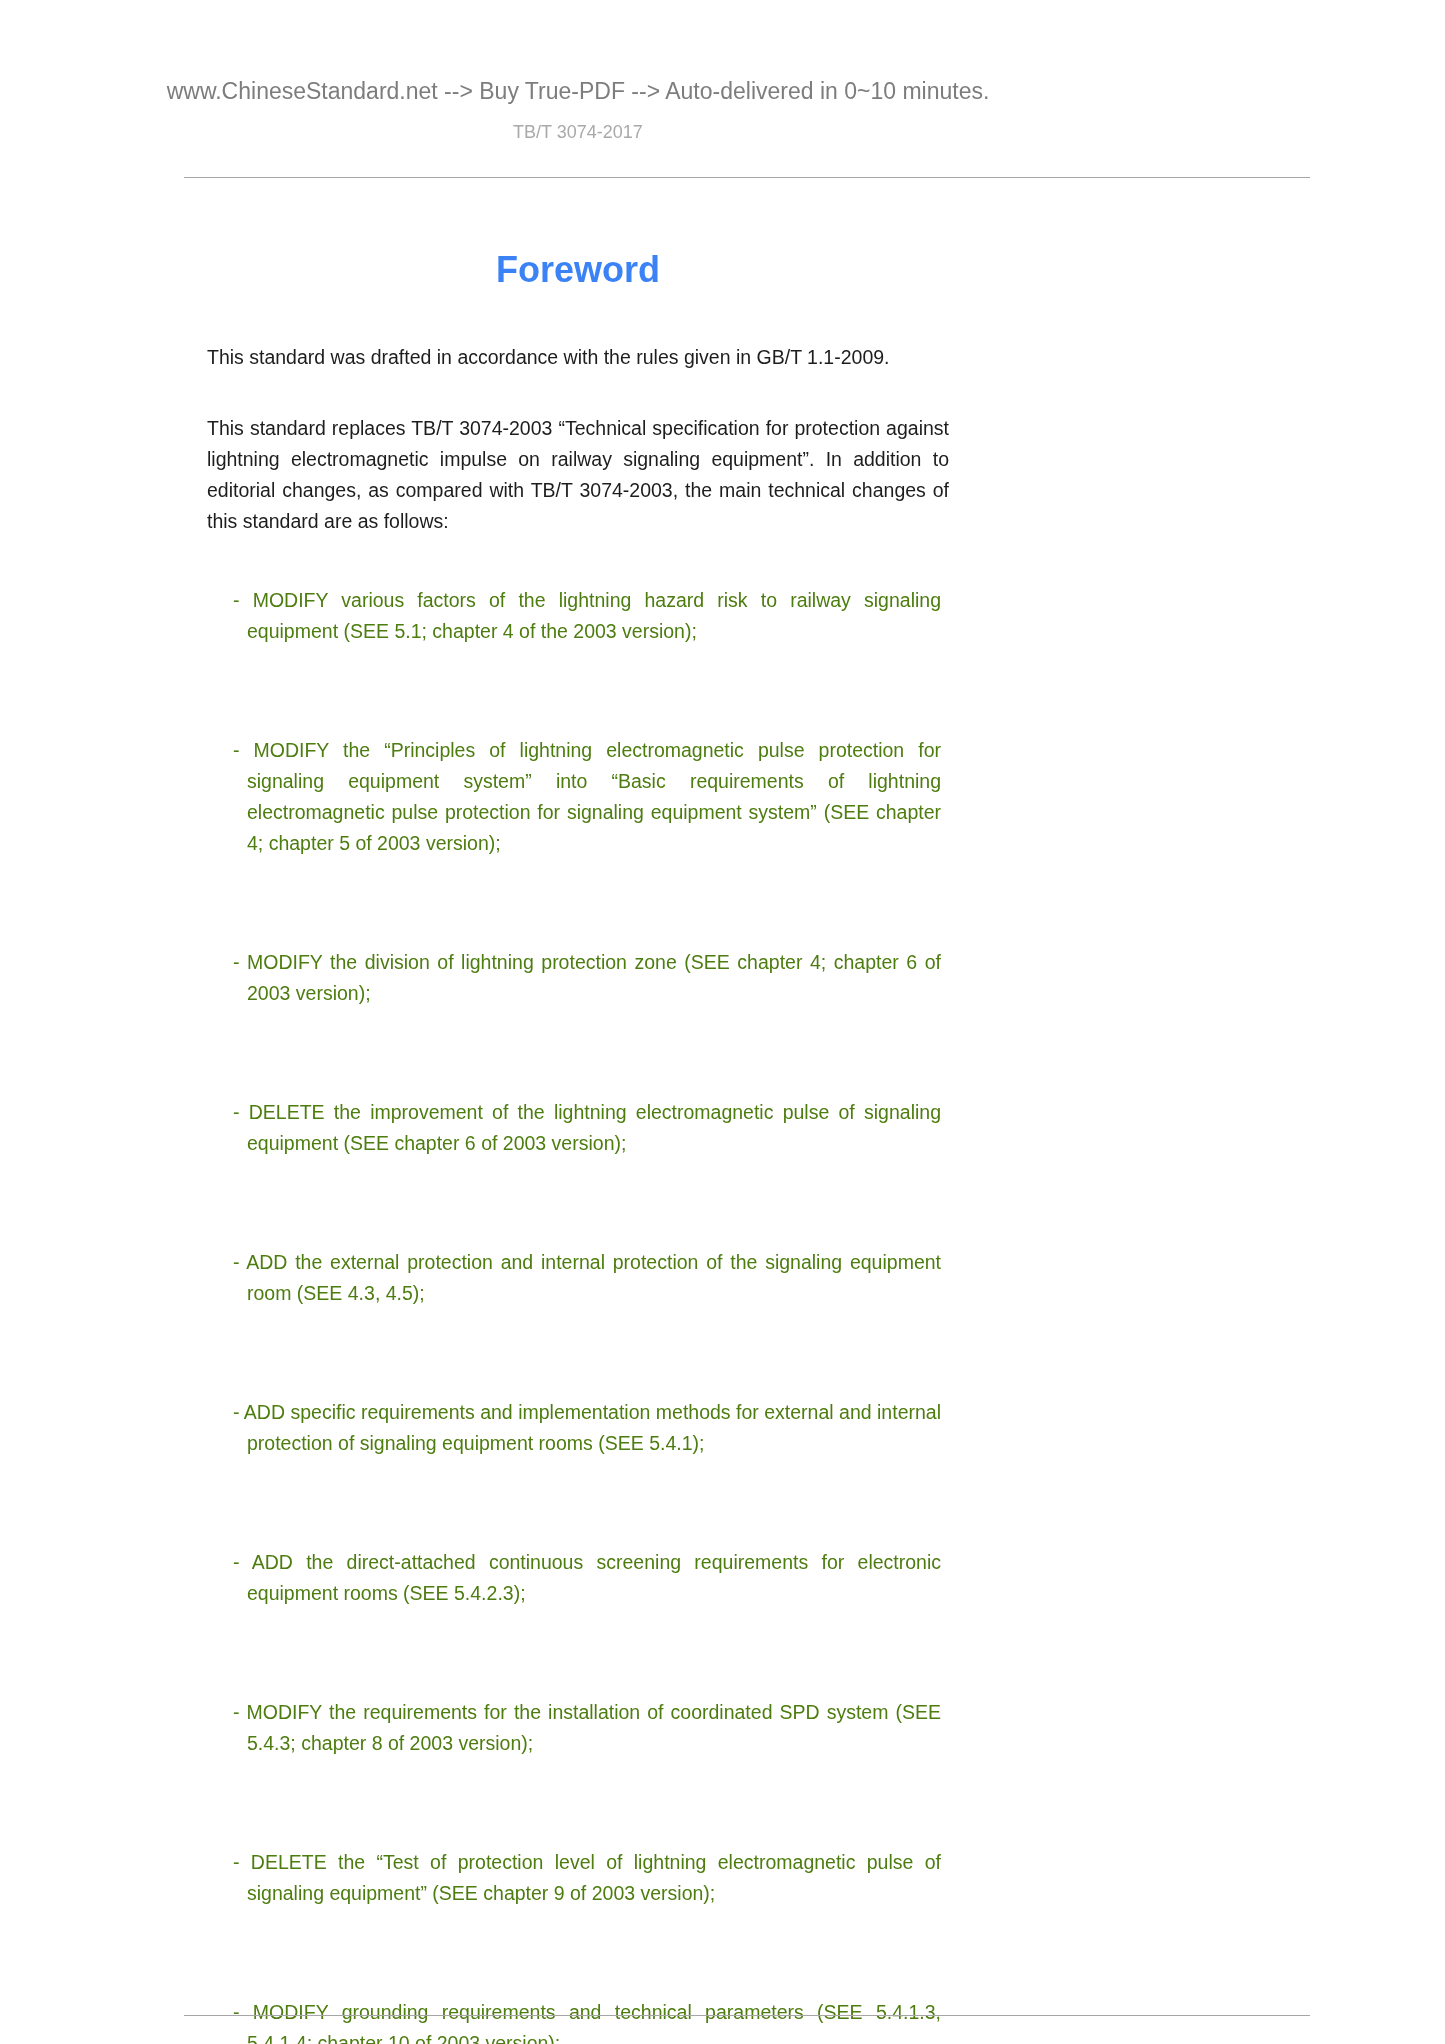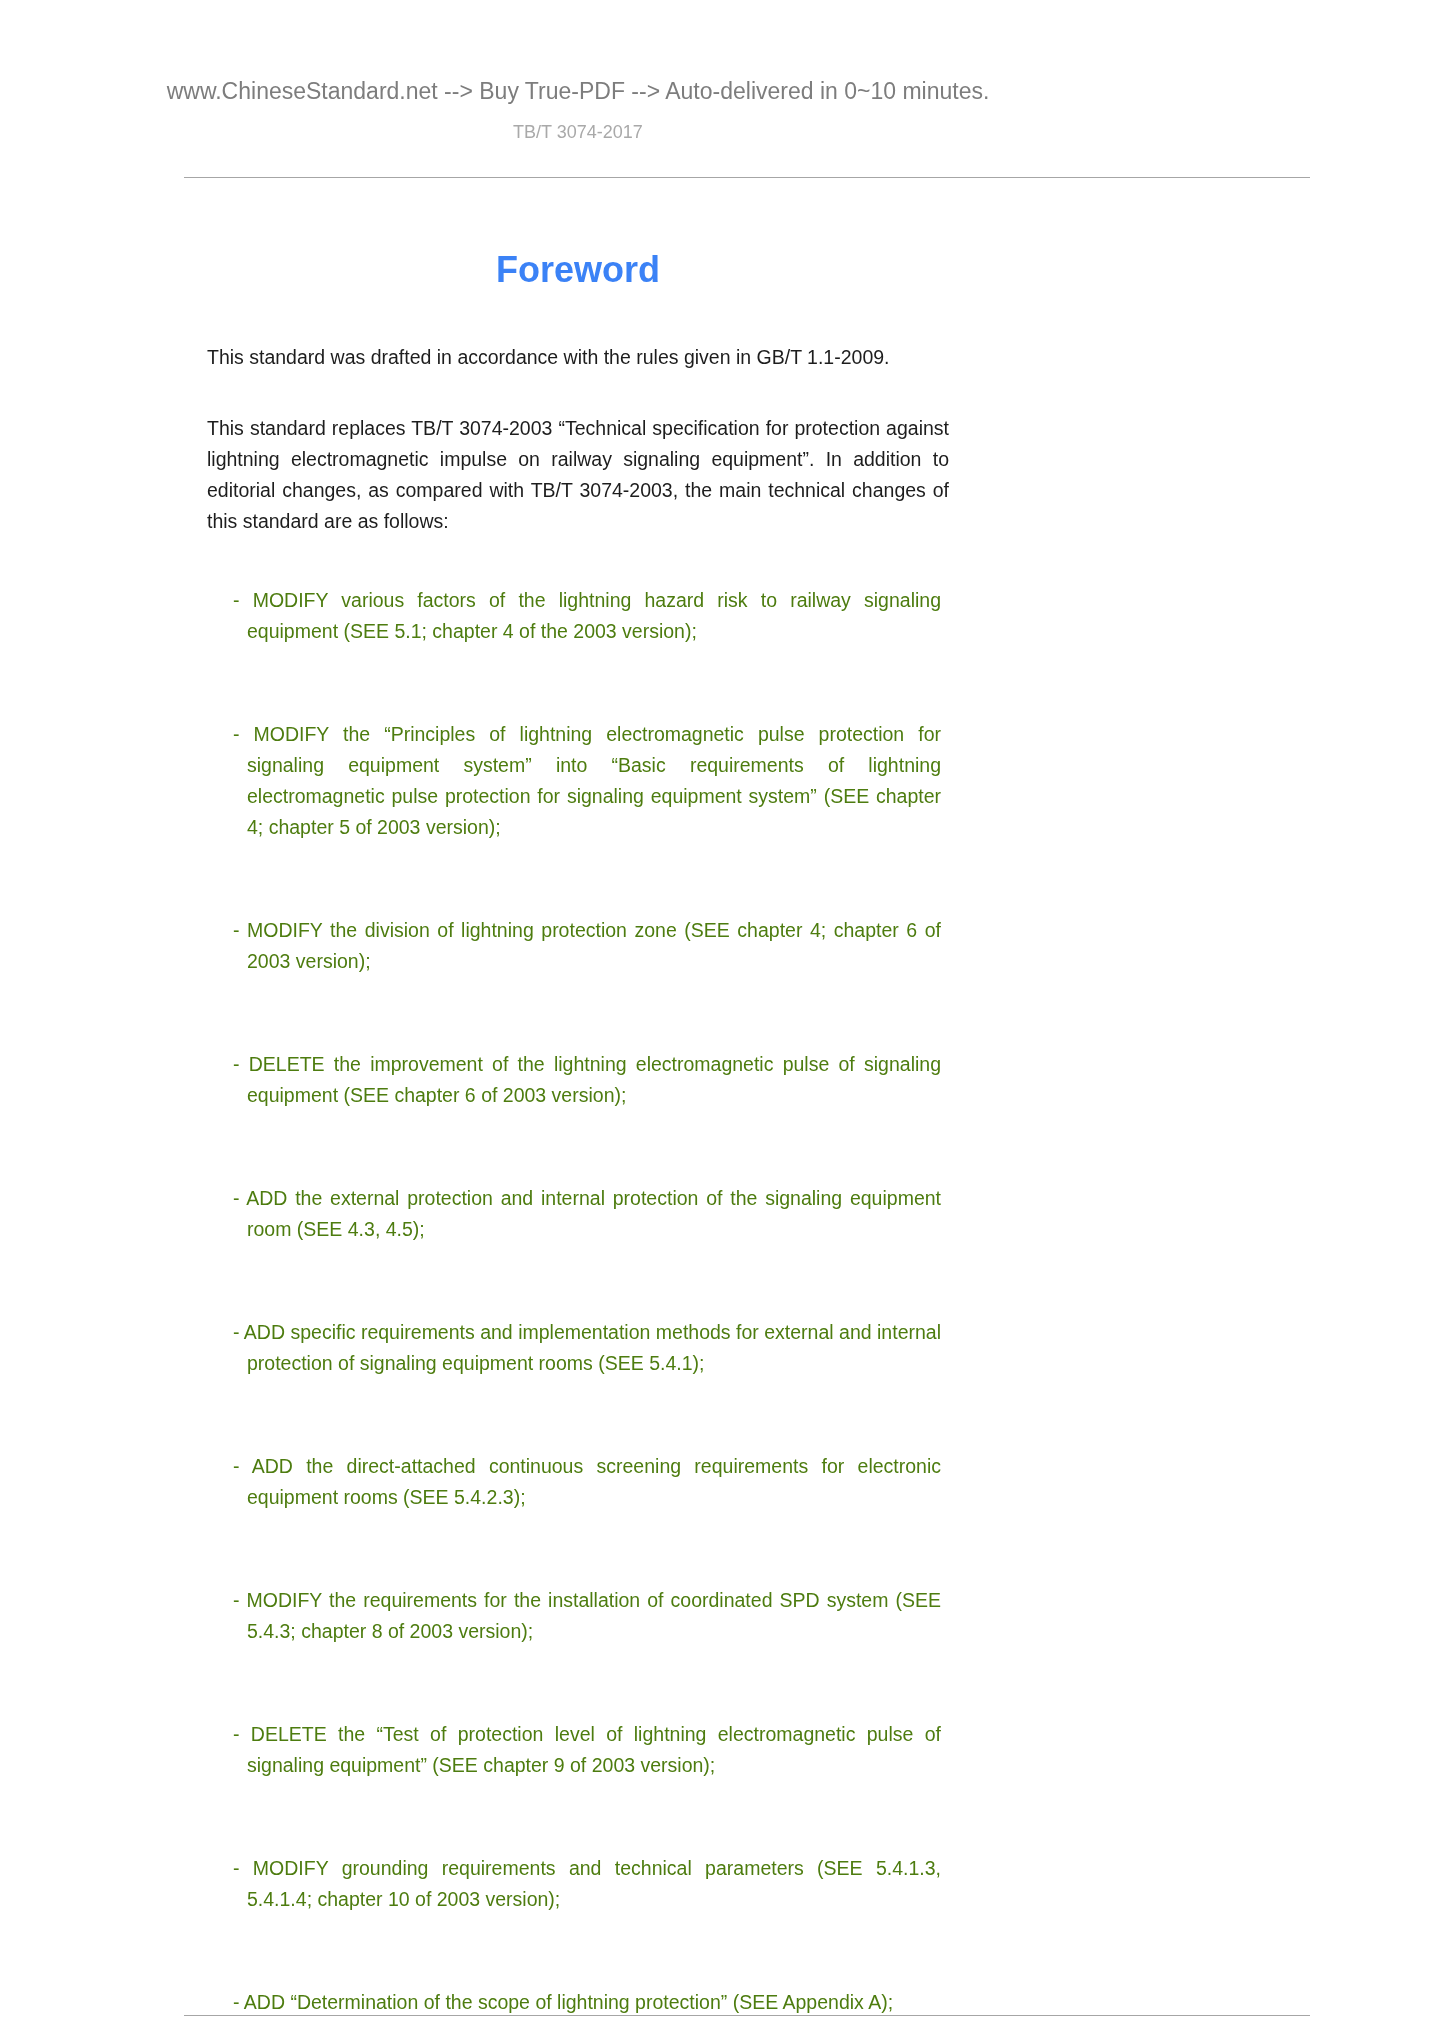--- a/index.html
+++ b/index.html
@@ -59,21 +59,21 @@
   .para + .para { margin-top: 24px; }
   .change-list { margin-top: 24px; }
   .change-item {
     font-size: 19.5px;
     line-height: 31px;
     text-align: justify;
     color: #4d7c0f;
     padding-left: 40px;
     text-indent: -14px;
   }
-  .change-item + .change-item { margin-top: 56px; }
+  .change-item + .change-item { margin-top: 72px; }
   .footer {
     position: absolute;
     left: 0;
     bottom: 0;
     width: 100%;
     padding-bottom: 28px;
   }
   .footer-row {
     margin-left: 168px;
     width: 774px;

